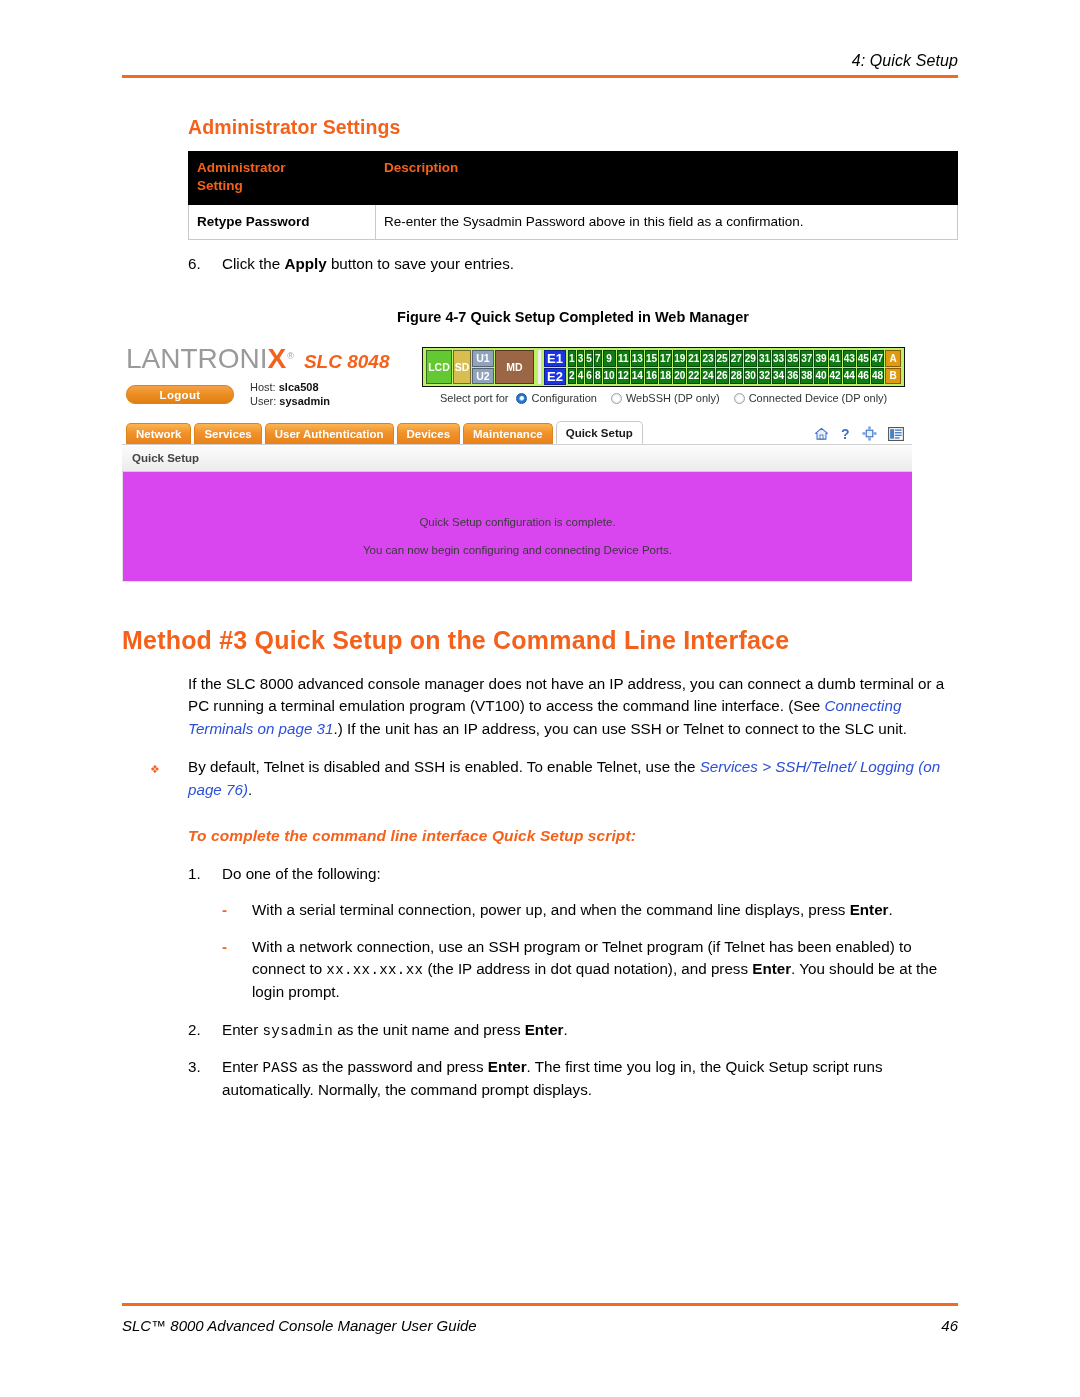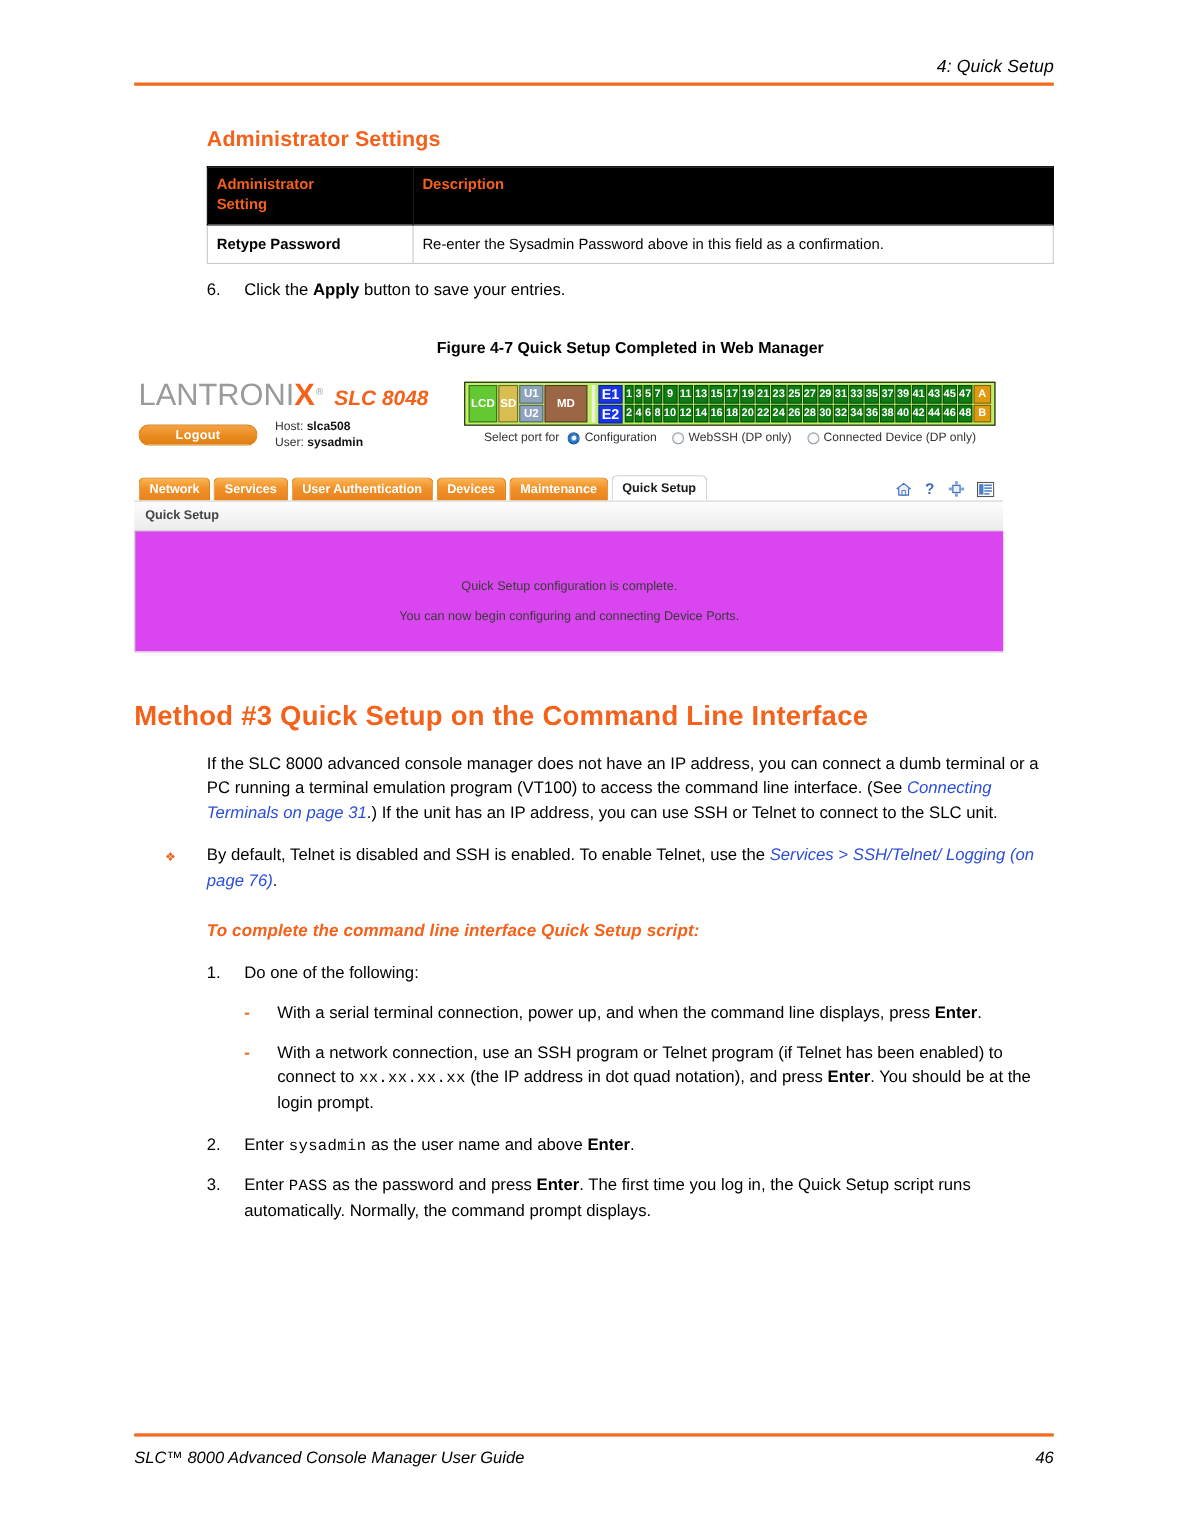--- a/index.html
+++ b/index.html
@@ -367,21 +367,21 @@
     opacity: .85;
   }
   .opt { display: flex; align-items: center; margin-right: 14px; }
 
   
   .wm-tabs {
     display: flex;
     align-items: flex-end;
     position: relative;
     height: 25px;
-    margin-top: 23px;
+    margin-top: 12px;
     padding-left: 4px;
   }
   .tab {
     height: 21px;
     border-radius: 5px 5px 0 0;
     background: linear-gradient(#fbb552, #f0912a 45%, #e8821b);
     color: #ffffff;
     font-size: 11.5px;
     font-weight: bold;
     display: flex;
@@ -724,21 +724,21 @@
       <div class="txt"><span>With a serial terminal connection, power up, and when the command line displays, press </span><b class="kbd">Enter</b><span>.</span></div>
     </div>
 
     <div class="substep">
       <div class="dash">-</div>
       <div class="txt"><span>With a network connection, use an SSH program or Telnet program (if Telnet has been enabled) to connect to </span><span class="mono">xx.xx.xx.xx</span><span> (the IP address in dot quad notation), and press </span><b class="kbd">Enter</b><span>. You should be at the login prompt.</span></div>
     </div>
 
     <div class="step" style="margin-top:16px;">
       <div class="num">2.</div>
-      <div class="txt"><span>Enter </span><span class="mono">sysadmin</span><span> as the user name and above </span><b class="kbd">Enter</b><span>.</span></div>
+      <div class="txt"><span>Enter </span><span class="mono">sysadmin</span><span> as the unit name and press </span><b class="kbd">Enter</b><span>.</span></div>
     </div>
 
     <div class="step" style="margin-top:14px;">
       <div class="num">3.</div>
       <div class="txt"><span>Enter </span><span class="mono">PASS</span><span> as the password and press </span><b class="kbd">Enter</b><span>. The first time you log in, the Quick Setup script runs automatically. Normally, the command prompt displays.</span></div>
     </div>
 
   </div>
 
   <div class="footer">

